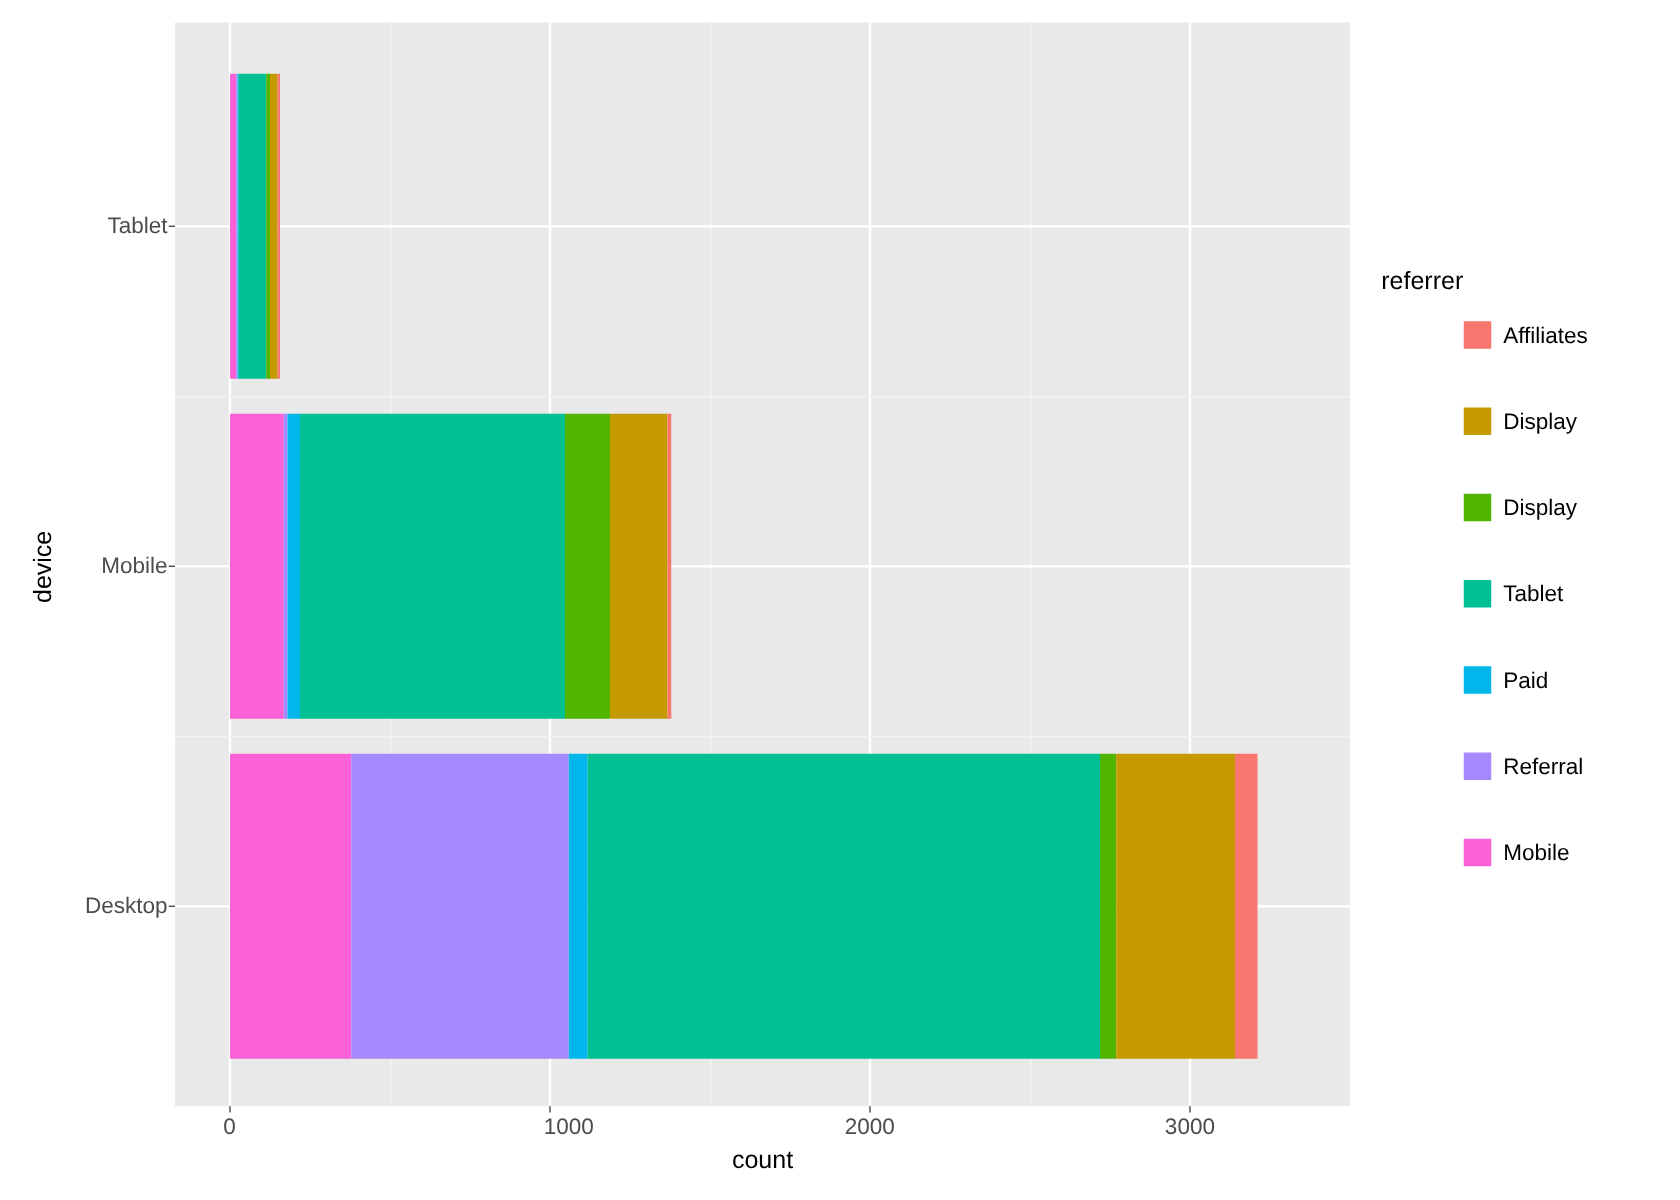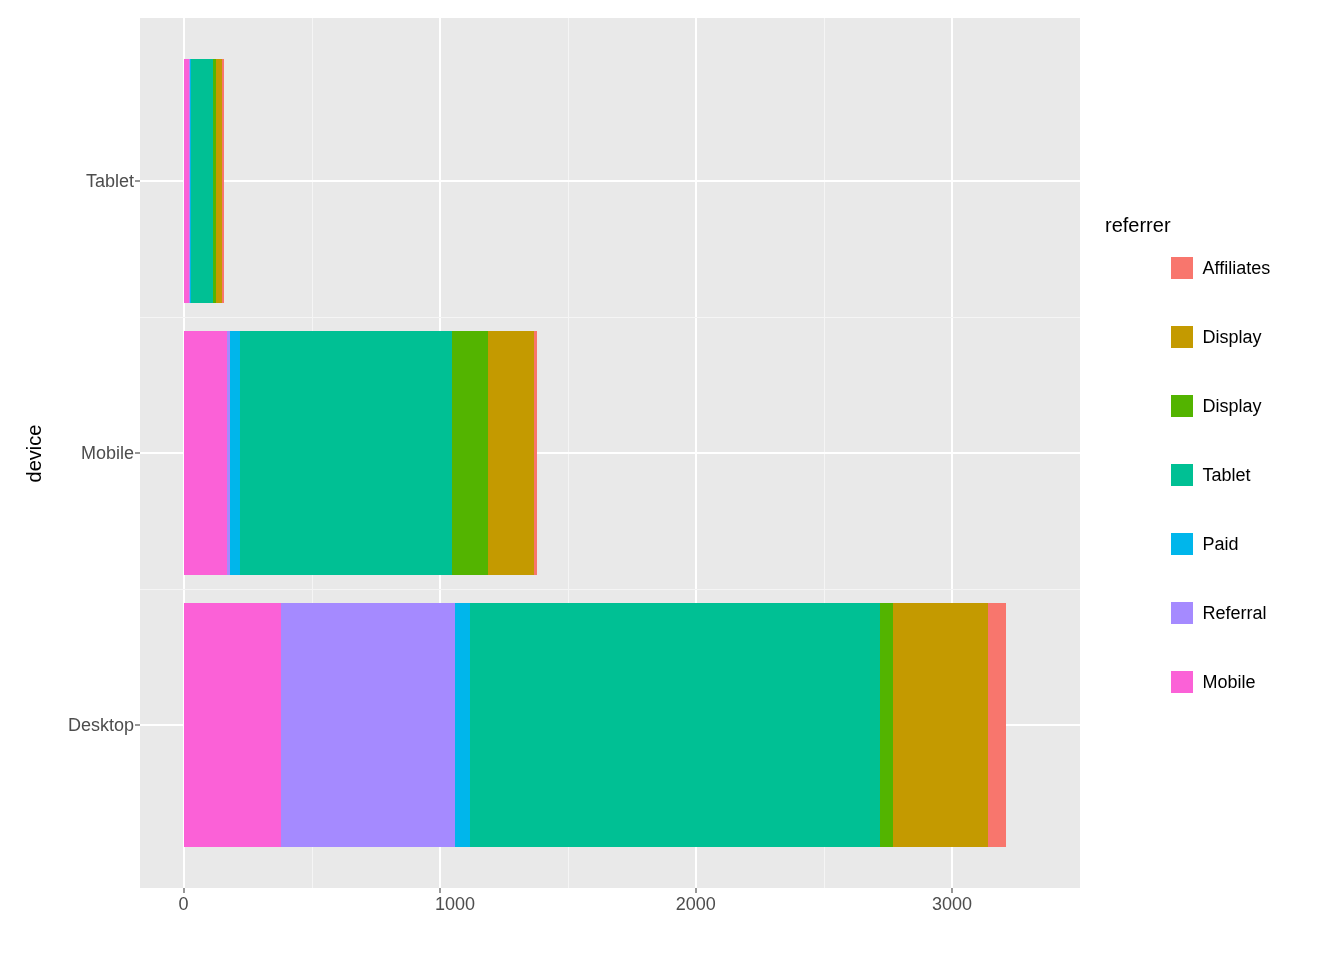--- a/index.html
+++ b/index.html
@@ -238,20 +238,21 @@
       <div class="x-axis" id="x-axis">
           <div class="x-tick" style="left: 43.5422px;"></div>
           <div class="x-label" style="left: 43.5422px;">0</div>
           <div class="x-tick" style="left: 299.673px;"></div>
           <div class="x-label" style="left: 315px;">1000</div>
           <div class="x-tick" style="left: 555.804px;"></div>
           <div class="x-label" style="left: 555.804px;">2000</div>
           <div class="x-tick" style="left: 811.935px;"></div>
           <div class="x-label" style="left: 811.935px;">3000</div>
         </div>
+      <div class="x-axis-title">count</div>
     </div>
 
   </div>
 
   <div class="legend">
     <div class="legend-inner">
       <div class="legend-title">referrer</div>
       <div class="legend-items" id="legend-items">
           <div class="legend-item">
             <div class="legend-swatch" style="background: rgb(248, 118, 109);"></div>

